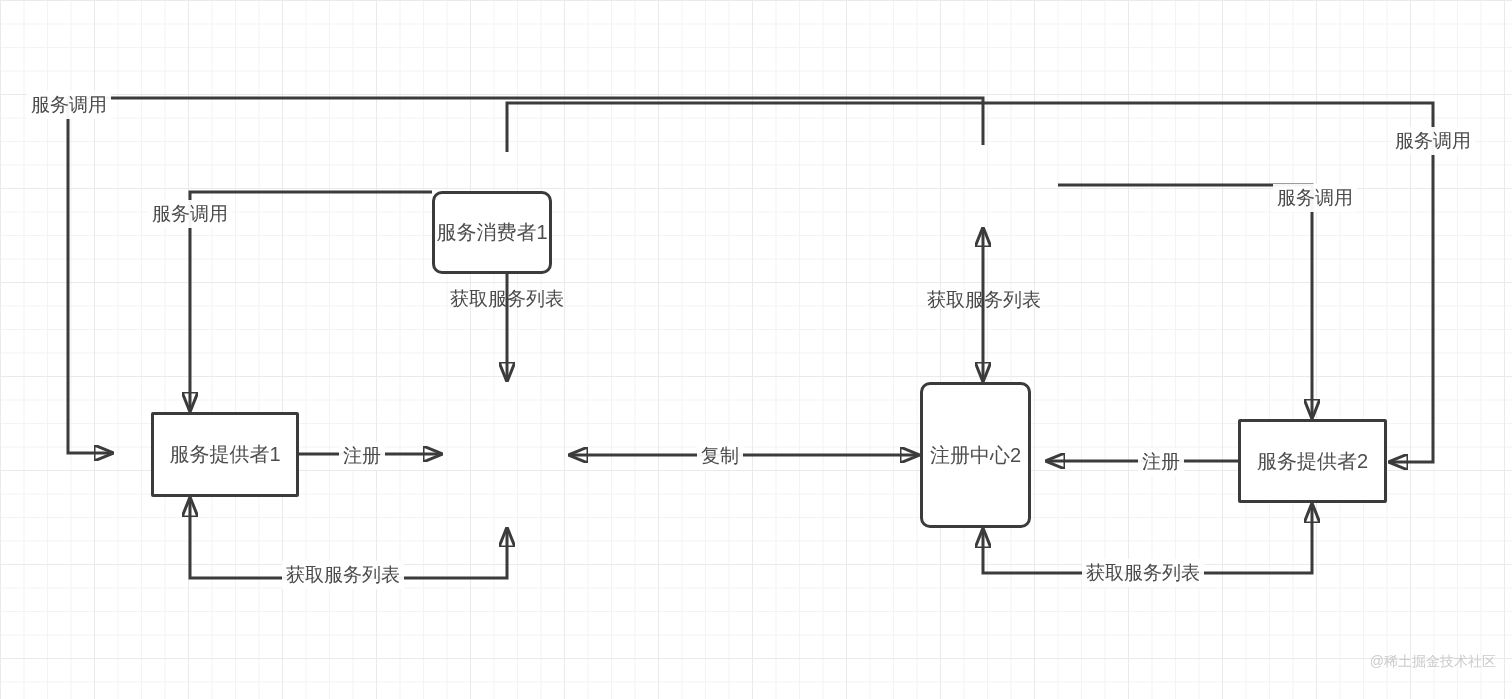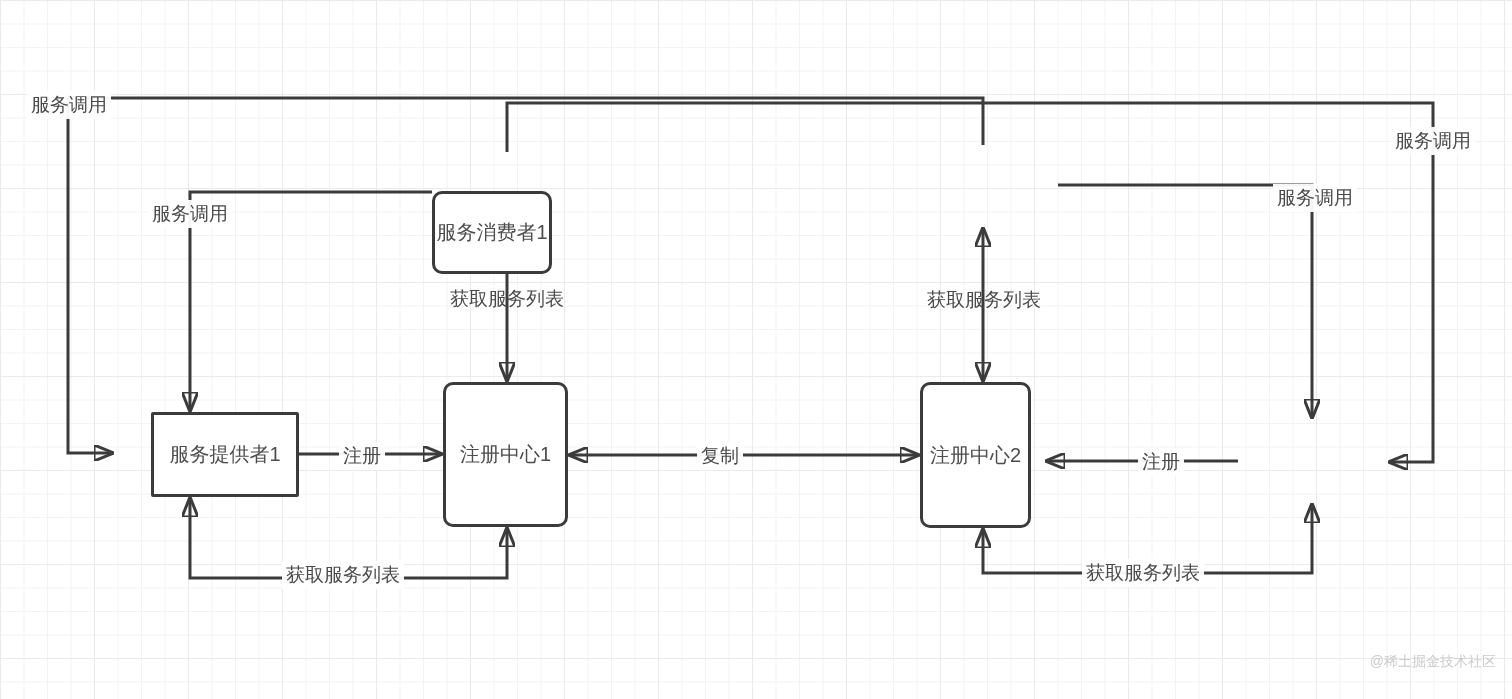--- a/index.html
+++ b/index.html
@@ -94,32 +94,32 @@
     <path d="M 190 498 L 190 578 L 507 578 L 507 528" marker-start="url(#arr)" marker-end="url(#arr)"></path>
 
     <path d="M 983 529 L 983 573 L 1312 573 L 1312 504" marker-start="url(#arr)" marker-end="url(#arr)"></path>
   </svg>
 
   <div class="node" style="left:432px; top:150px; width:120px; height:83px;margin-top:41px;">
     <span>服务消费者1</span>
   </div>
 
 
-  <div class="node" style="left:443px; top:382px; width:125px; height:145px;">
-    <span>注册中心1</span>
-  </div>
 
   <div class="node" style="left:920px; top:382px; width:111px; height:146px;">
     <span>注册中心2</span>
   </div>
 
   <div class="node sharp" style="left:115px; top:412px; width:148px; height:85px;margin-left:36px;">
     <span>服务提供者1</span>
   </div>
 
+  <div class="node sharp" style="left:1238px; top:419px; width:149px; height:84px;">
+    <span>服务提供者2</span>
+  </div>
 
   <div class="edge-label" style="left:69px; top:105px;">服务调用</div>
 
   <div class="edge-label" style="left:190px; top:214px;">服务调用</div>
 
   <div class="edge-label" style="left:1315px; top:198px;">服务调用</div>
 
   <div class="edge-label" style="left:1433px; top:141px;">服务调用</div>
 
   <div class="edge-label transparent" style="left:507px; top:299px;">获取服务列表</div>

